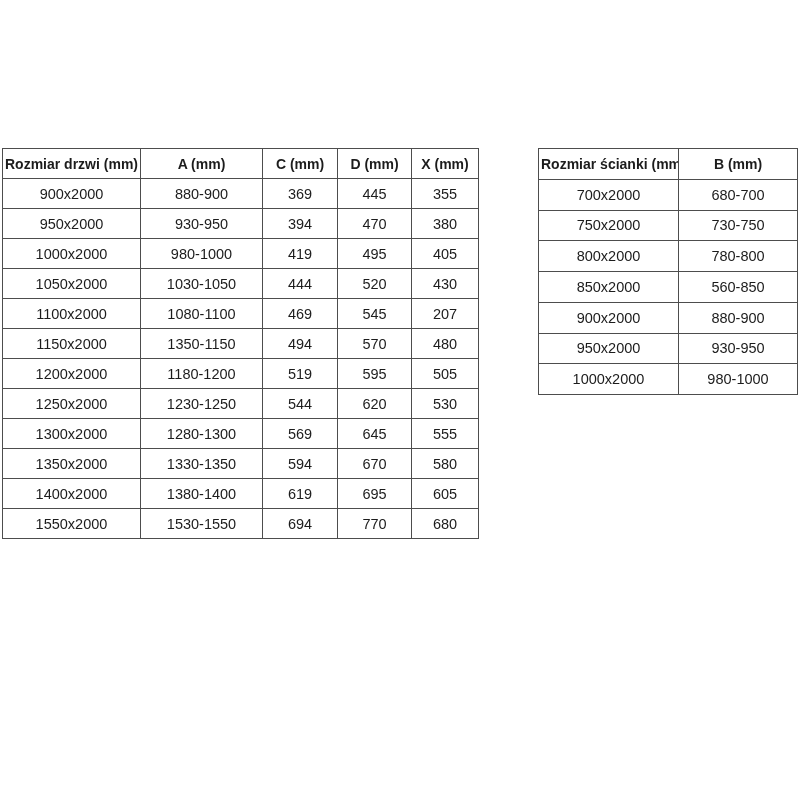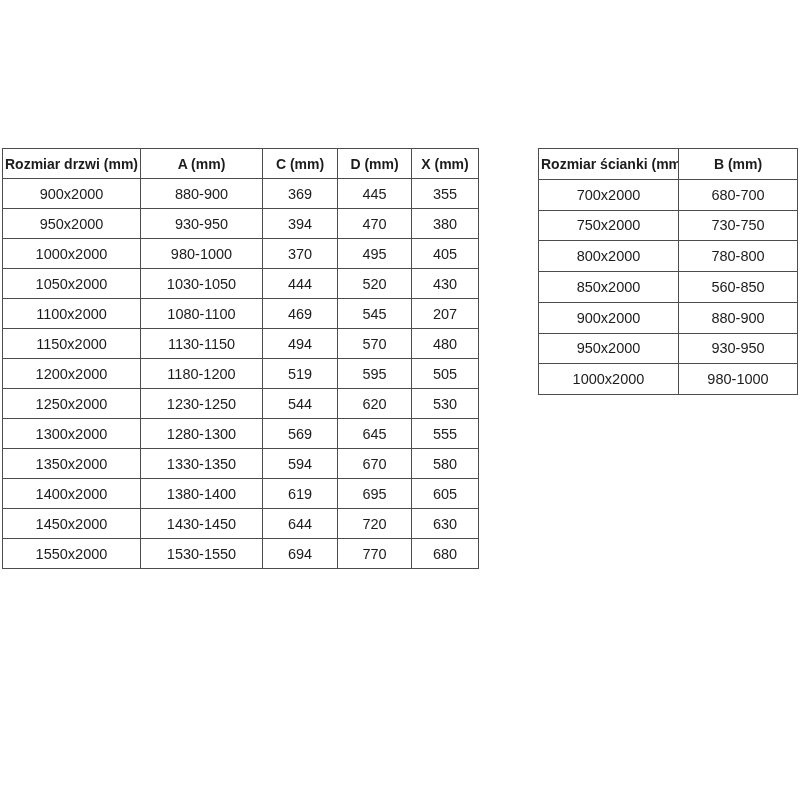--- a/index.html
+++ b/index.html
@@ -88,41 +88,41 @@
       <tr>
         <td>950x2000</td>
         <td>930-950</td>
         <td>394</td>
         <td>470</td>
         <td>380</td>
       </tr>
       <tr>
         <td>1000x2000</td>
         <td>980-1000</td>
-        <td>370</td>
+        <td>419</td>
         <td>495</td>
         <td>405</td>
       </tr>
       <tr>
         <td>1050x2000</td>
         <td>1030-1050</td>
         <td>444</td>
         <td>520</td>
         <td>430</td>
       </tr>
       <tr>
         <td>1100x2000</td>
         <td>1080-1100</td>
         <td>469</td>
         <td>545</td>
         <td>207</td>
       </tr>
       <tr>
         <td>1150x2000</td>
-        <td>1130-1150</td>
+        <td>1350-1150</td>
         <td>494</td>
         <td>570</td>
         <td>480</td>
       </tr>
       <tr>
         <td>1200x2000</td>
         <td>1180-1200</td>
         <td>519</td>
         <td>595</td>
         <td>505</td>
@@ -147,27 +147,20 @@
         <td>594</td>
         <td>670</td>
         <td>580</td>
       </tr>
       <tr>
         <td>1400x2000</td>
         <td>1380-1400</td>
         <td>619</td>
         <td>695</td>
         <td>605</td>
-      </tr>
-      <tr>
-        <td>1450x2000</td>
-        <td>1430-1450</td>
-        <td>644</td>
-        <td>720</td>
-        <td>630</td>
       </tr>
       <tr>
         <td>1550x2000</td>
         <td>1530-1550</td>
         <td>694</td>
         <td>770</td>
         <td>680</td>
       </tr>
     </tbody>
   </table>

